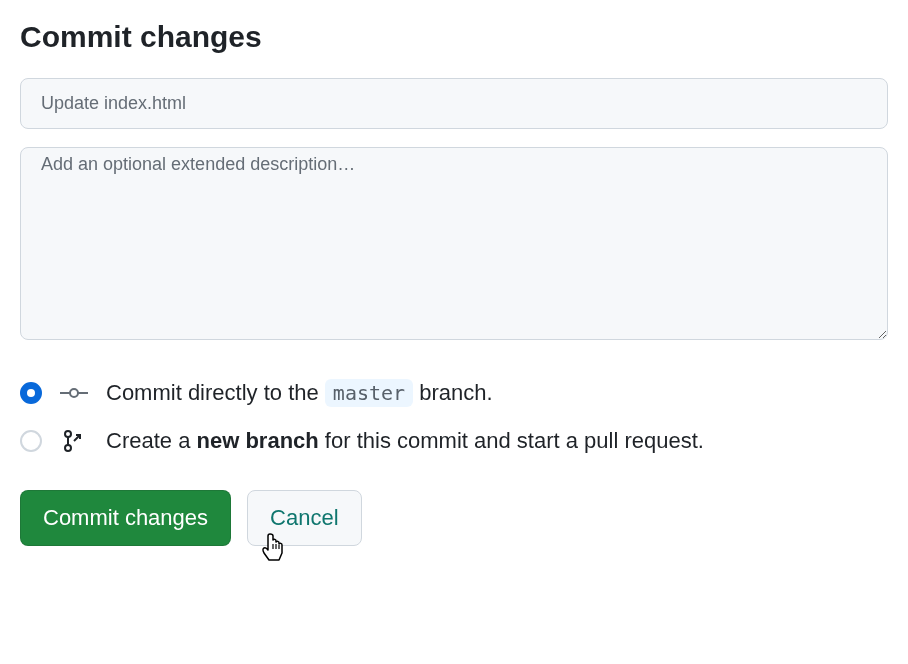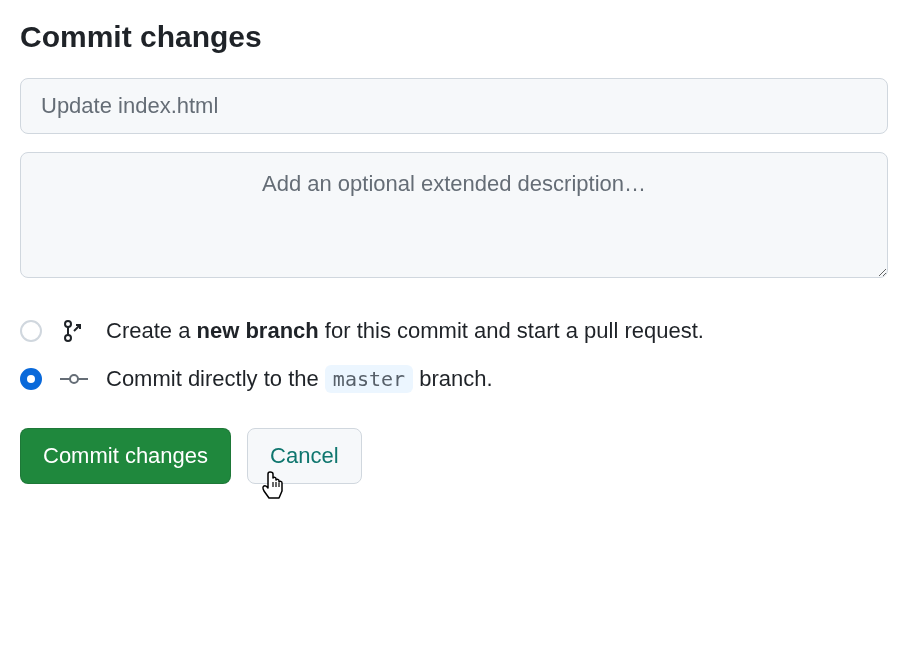--- a/index.html
+++ b/index.html
@@ -16,36 +16,35 @@
     }
     h2.heading {
       font-size: 30px;
       font-weight: 600;
       color: #1f2328;
       margin-bottom: 24px;
     }
     .input-field {
       width: 100%;
       padding: 14px 20px;
-      font-size: 22px;
+      font-size: 18px;
       border: 1px solid #d0d7de;
       border-radius: 8px;
       background: #f6f8fa;
       color: #24292f;
       font-family: inherit;
       margin-bottom: 18px;
     }
     .input-field::placeholder {
       color: #656d76;
     }
     textarea.input-field {
-      height: 126px;
+      height: 193px;
       resize: vertical;
-      padding-top: 18px;
-      text-align: center;
+      padding-top: 6px;
     }
     .radio-group {
       margin-top: 18px;
       margin-bottom: 36px;
     }
     .radio-row {
       display: flex;
       align-items: center;
       gap: 18px;
       margin-bottom: 22px;
@@ -137,46 +136,46 @@
 
 <h2 class="heading">Commit changes</h2>
 
 <input type="text" class="input-field" placeholder="Update index.html" style="">
 
 <textarea class="input-field" placeholder="Add an optional extended description…" style=""></textarea>
 
 <div class="radio-group">
 
   <label class="radio-row">
+    <span class="radio-circle selected"></span>
+    <span class="icon-wrap">
+      <svg width="28" height="22" viewBox="0 0 28 22">
+        <circle cx="14" cy="11" r="4" fill="none" stroke="#656d76" stroke-width="2"></circle>
+        <line x1="0" y1="11" x2="10" y2="11" stroke="#656d76" stroke-width="2"></line>
+        <line x1="18" y1="11" x2="28" y2="11" stroke="#656d76" stroke-width="2"></line>
+      </svg>
+    </span>
+    <span class="radio-label">
+      <span>Commit directly to the </span><span class="code-tag">master</span><span> branch.</span>
+    </span>
+  </label>
+
+  <label class="radio-row">
     <span class="radio-circle"></span>
     <span class="icon-wrap">
       <svg width="24" height="24" viewBox="0 0 24 24">
         <circle cx="6" cy="5" r="3" fill="none" stroke="#1f2328" stroke-width="2"></circle>
         <circle cx="6" cy="19" r="3" fill="none" stroke="#1f2328" stroke-width="2"></circle>
         <line x1="6" y1="8" x2="6" y2="16" stroke="#1f2328" stroke-width="2"></line>
         <path d="M 18 10 L 18 6 L 14 6" fill="none" stroke="#1f2328" stroke-width="2"></path>
         <path d="M 18 6 L 12 12" fill="none" stroke="#1f2328" stroke-width="2"></path>
       </svg>
     </span>
     <span class="radio-label">
       <span>Create a </span><span class="strong">new branch</span><span> for this commit and start a pull request.</span>
-    </span>
-  </label>
-
-  <label class="radio-row">
-    <span class="radio-circle selected"></span>
-    <span class="icon-wrap">
-      <svg width="28" height="22" viewBox="0 0 28 22">
-        <circle cx="14" cy="11" r="4" fill="none" stroke="#656d76" stroke-width="2"></circle>
-        <line x1="0" y1="11" x2="10" y2="11" stroke="#656d76" stroke-width="2"></line>
-        <line x1="18" y1="11" x2="28" y2="11" stroke="#656d76" stroke-width="2"></line>
-      </svg>
-    </span>
-    <span class="radio-label">
-      <span>Commit directly to the </span><span class="code-tag">master</span><span> branch.</span>
     </span>
   </label>
 
 </div>
 
 <div class="button-row">
   <button class="btn btn-primary">Commit changes</button>
   <button class="btn btn-secondary">Cancel</button>
 
   <span class="cursor-icon">

